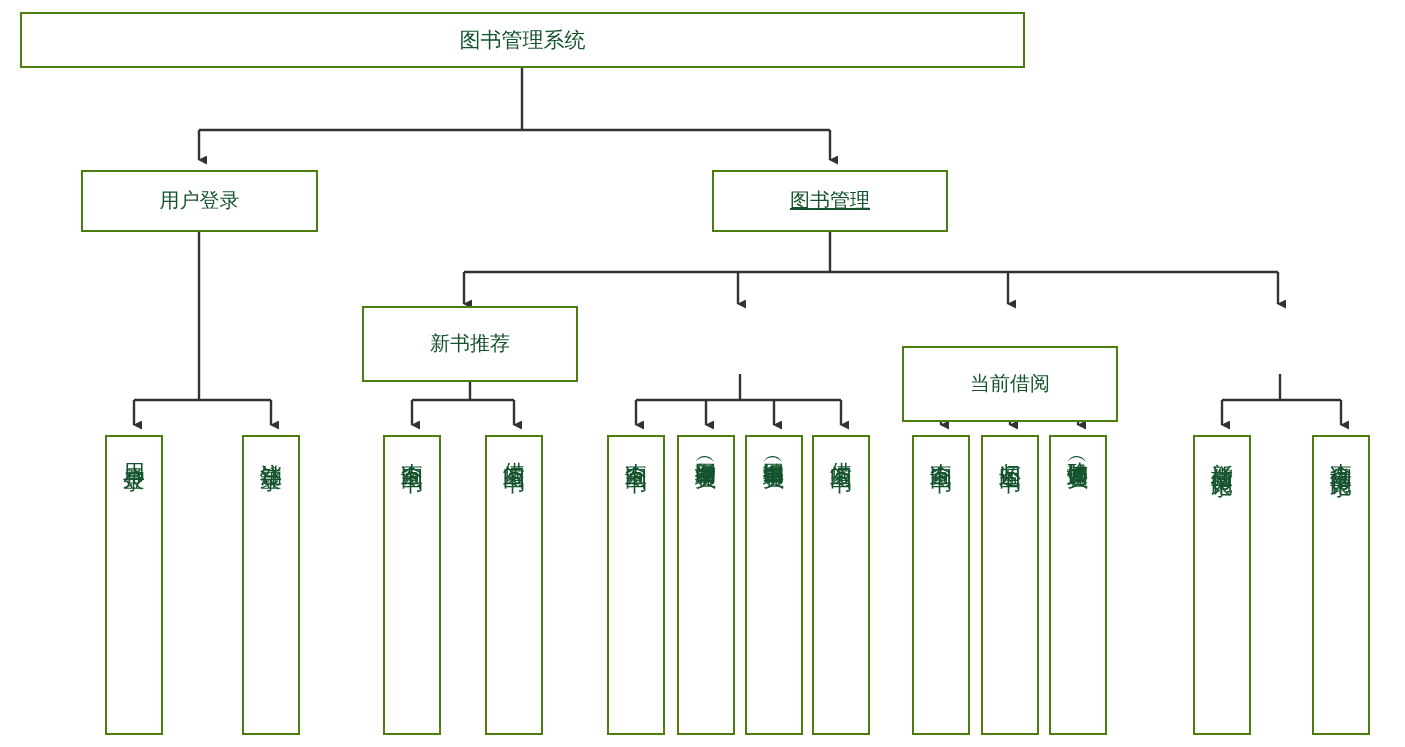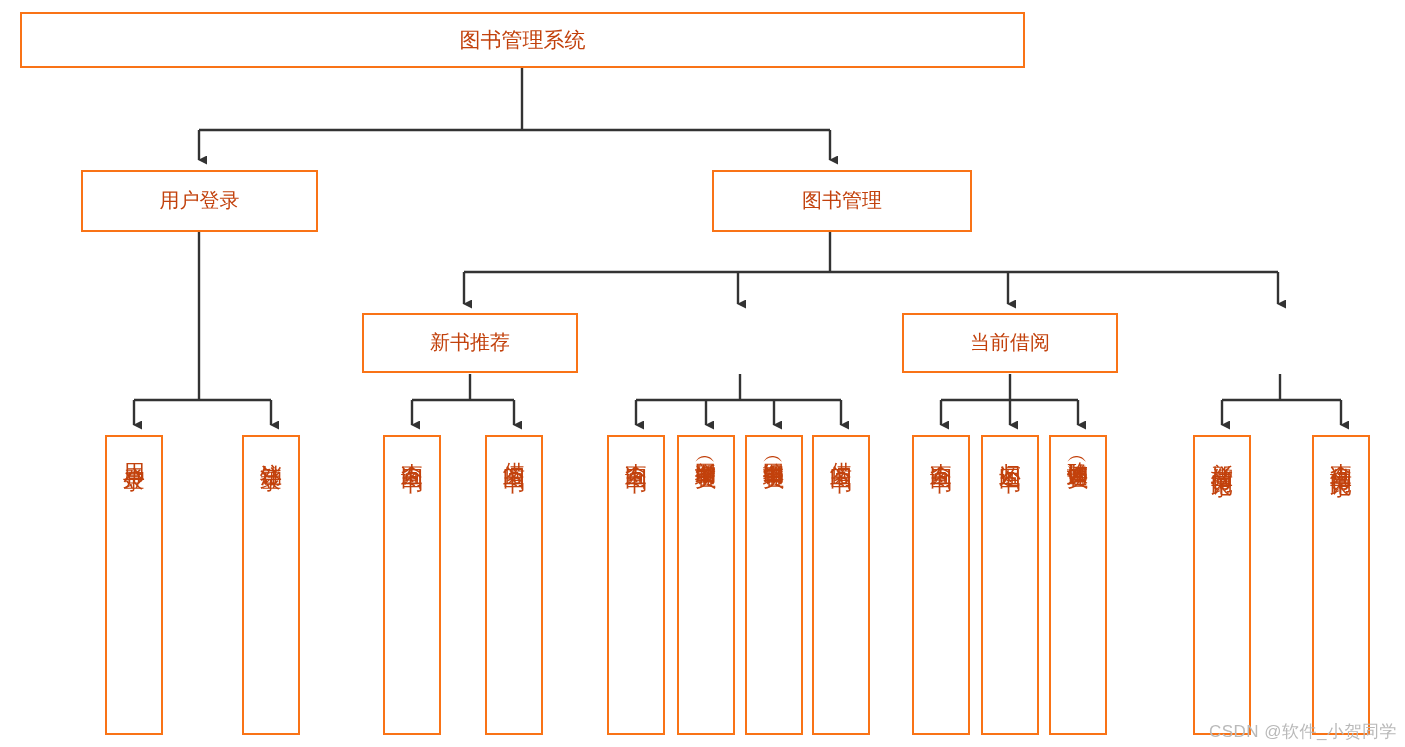--- a/index.html
+++ b/index.html
@@ -23,50 +23,50 @@
     left: 0;
     top: 0;
     width: 1405px;
     height: 747px;
     pointer-events: none;
   }
   .node {
     position: absolute;
     box-sizing: border-box;
     background: #ffffff;
-    border: 2px solid #f97316;
+    border: 2px solid #4d7c0f;
     display: flex;
     align-items: center;
     justify-content: center;
-    color: #c2410c;
+    color: #14532d;
     z-index: 2;
   }
   .node .lbl {
     display: block;
     text-align: center;
     line-height: 1.18;
     white-space: nowrap;
   }
   
   #node-root {
     left: 20px; top: 12px; width: 1005px; height: 56px;
   }
   #node-root .lbl { font-size: 21px; }
 
   
   .lvl2 { top: 170px; height: 62px; }
   #node-user-login { left: 81px; width: 237px; }
-  #node-book-mgmt  { left: 712px; width: 260px; }
+  #node-book-mgmt  { left: 712px; width: 236px; text-decoration: underline; }
   .lvl2 .lbl { font-size: 20px; }
 
   
-  .lvl3 { top: 313px; height: 60px; }
+  .lvl3 { top: 306px; height: 76px; }
   #node-new-book-rec { left: 362px; width: 216px; }
   #node-book-borrow  { left: 632px; width: 216px; }
-  #node-current-borrow { left: 902px; width: 216px; }
+  #node-current-borrow { left: 902px; width: 216px; margin-top: 40px; }
   #node-borrow-record  { left: 1172px; width: 216px; }
   .lvl3 .lbl { font-size: 20px; }
 
   
   .leaf {
     top: 435px;
     height: 300px;
     width: 58px;
     align-items: flex-start;
     padding-top: 8px;
@@ -203,14 +203,13 @@
     <span class="lbl">确认归还（管理员）</span>
   </div>
 
   <div class="node leaf" style="left:1193px">
     <span class="lbl">新增借阅记录</span>
   </div>
   <div class="node leaf" style="left:1312px">
     <span class="lbl">查询借阅记录</span>
   </div>
 
-  <div id="watermark">CSDN @软件_小贺同学</div>
 </div>
 
 </body></html>

